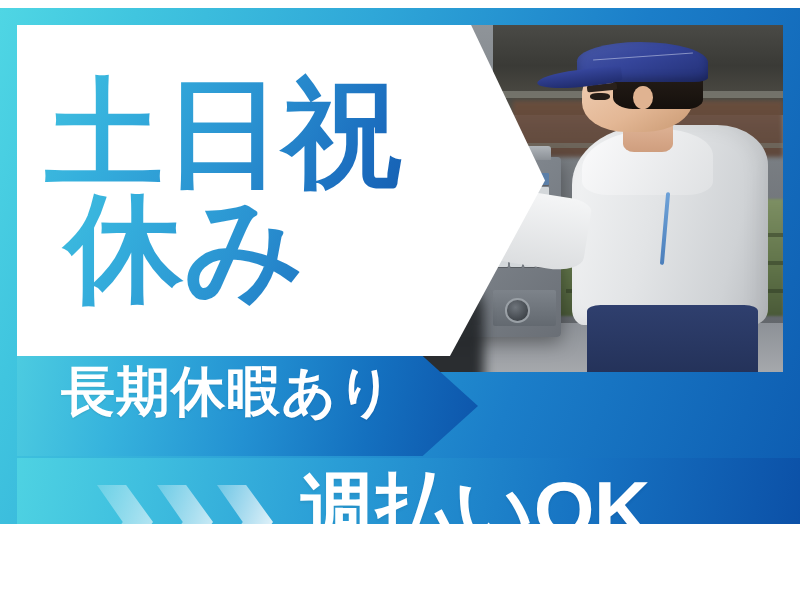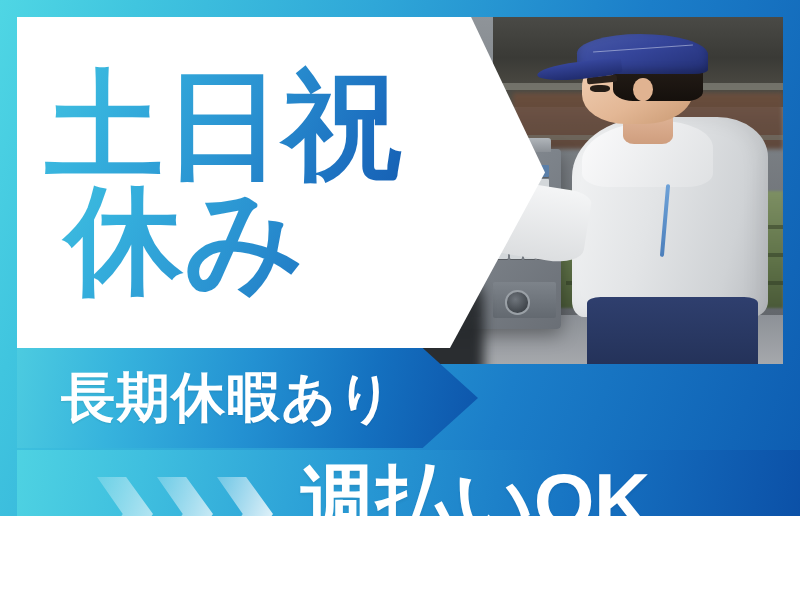--- a/index.html
+++ b/index.html
@@ -8,20 +8,21 @@
     font-family:"Liberation Sans","DejaVu Sans",sans-serif;
     -webkit-font-smoothing:antialiased;
   }
 
   
   .banner{
     position:relative;
     width:800px;height:516px;
     overflow:hidden;
     background:linear-gradient(110deg,#4fd6e4 0%,#40c5df 14%,#2fa7d8 38%,#1b7ec9 66%,#0d5bb0 100%);
+    margin-top:8px;
   }
 
   
   .photo{
     position:absolute;
     left:300px;top:17px;right:17px;bottom:152px;
     overflow:hidden;
     background:#a9adb2;
   }
   .photo-inner{position:absolute;inset:0;}
@@ -269,21 +270,21 @@
   }
   .hl-1{padding-left:28px;}
   .hl-2{padding-left:48px;margin-top:-6px;}
 
   
   .ribbon{
     position:absolute;left:17px;top:348px;width:461px;height:100px;
     background:linear-gradient(100deg,#4ccbe0 0%,#36b3dd 22%,#2391d2 50%,#1470bf 76%,#0d55ab 100%);
     -webkit-clip-path:polygon(0 0, 88% 0, 100% 50%, 88% 100%, 0 100%);
     clip-path:polygon(0 0, 88% 0, 100% 50%, 88% 100%, 0 100%);
-    display:flex;align-items:center;
+    display:flex;
   }
   .ribbon-text{
     color:#ffffff;font-weight:700;font-size:54px;letter-spacing:.02em;
     margin-left:44px;white-space:nowrap;
     text-shadow:0 1px 2px rgba(0,0,0,.10);
   }
 
   
   .bottom-band{
     position:absolute;left:17px;top:450px;right:0;height:128px;

